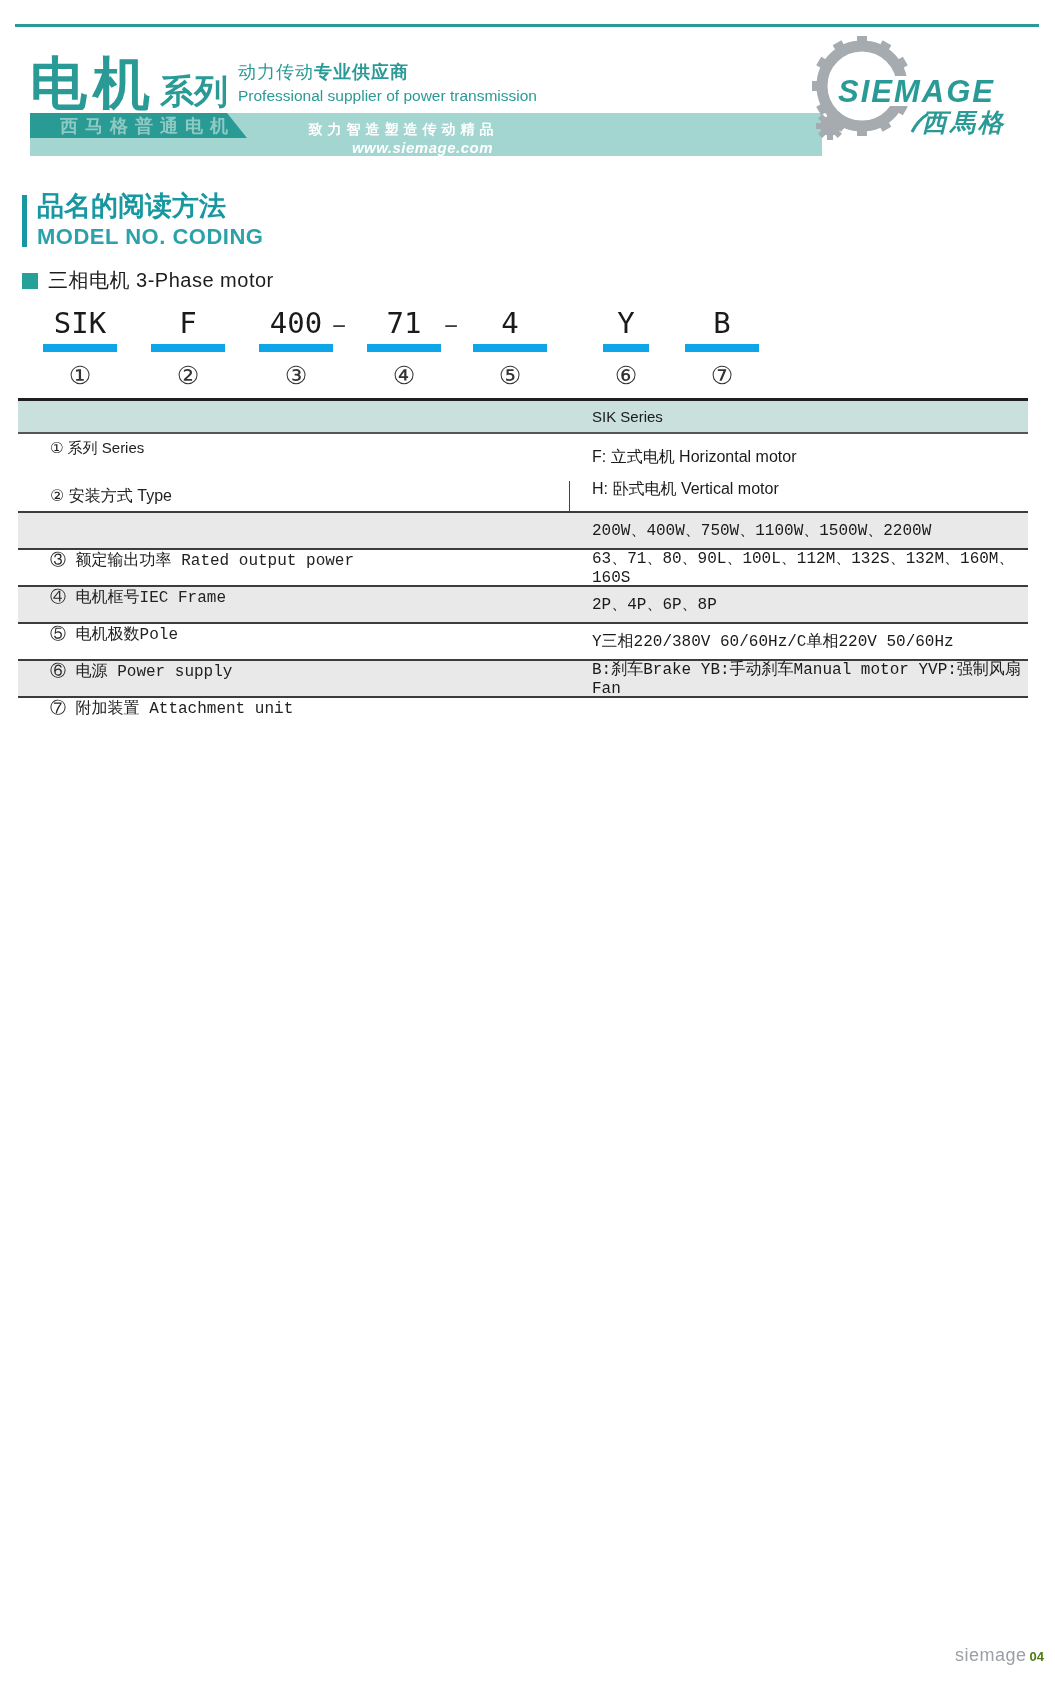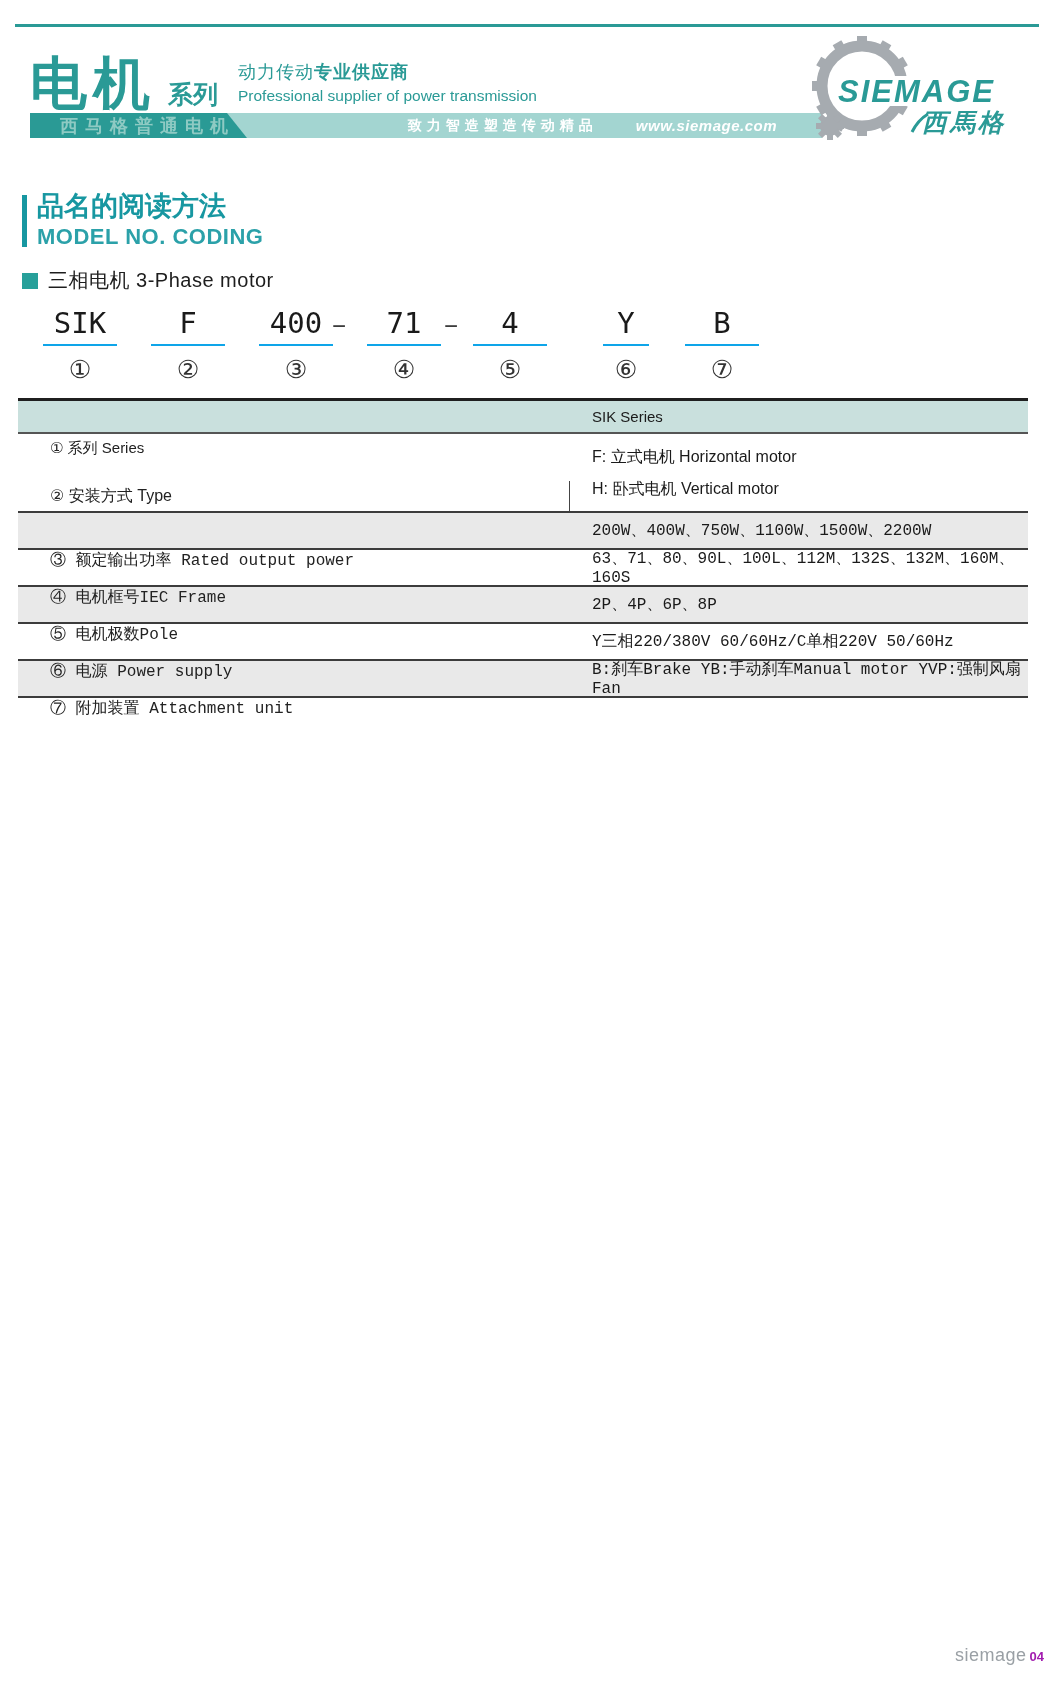--- a/index.html
+++ b/index.html
@@ -4,29 +4,29 @@
 <style>
   * { margin:0; padding:0; box-sizing:border-box; }
   body { background:#ffffff; font-family:"Liberation Sans", "DejaVu Sans", sans-serif; }
   .page { position:relative; width:1055px; height:1687px; background:#fff; overflow:hidden; }
 
   
   .top-rule { position:absolute; left:15px; top:24px; width:1024px; height:3px; background:#2a9a96; }
 
   .product-block { position:absolute; left:30px; top:46px; display:flex; align-items:baseline; color:#2a9a96; }
   .product-cn { font-size:57px; font-weight:bold; letter-spacing:6px; font-family:"DejaVu Sans", sans-serif; }
-  .product-suffix { font-size:25px; font-weight:bold; margin-left:12px; }
+  .product-suffix { font-size:34px; font-weight:bold; margin-left:4px; }
 
   .tagline { position:absolute; left:238px; top:60px; color:#2a9a96; }
   .tagline-cn { font-size:18px; letter-spacing:1px; }
   .tagline-cn .bold { font-weight:bold; }
   .tagline-en { font-size:15.5px; margin-top:3px; }
 
-  .banner-strip { position:absolute; left:30px; top:113px; width:792px; height:25px; background:#a3d5d1;
-                  display:flex; align-items:center; justify-content:flex-end; padding-right:45px; }
+  .banner-strip { position:absolute; left:30px; top:113px; width:792px; height:43px; background:#a3d5d1;
+                  display:flex; align-items:center; justify-content:flex-end; padding-right:45px;flex-direction:column; }
   .banner-slogan { color:#ffffff; font-size:14px; letter-spacing:5px; font-weight:bold; }
   .banner-url { color:#ffffff; font-size:15px; font-weight:bold; font-style:italic; margin-left:38px; letter-spacing:0.5px; }
   .banner-dark { position:absolute; left:30px; top:113px; width:217px; height:25px; background:#2a9a95;
                  clip-path:polygon(0 0, 197px 0, 217px 100%, 0 100%);
                  display:flex; align-items:center; padding-left:18px;justify-content:center; }
   .banner-series { color:#8ecac3; font-size:18px; font-weight:bold; letter-spacing:7px;
                    font-family:"Liberation Serif", serif; white-space:nowrap; }
 
   .logo-block { position:absolute; left:800px; top:36px; width:250px; height:110px; }
 
@@ -39,21 +39,21 @@
   .subsec { position:absolute; left:22px; top:267px; display:flex; align-items:center; }
   .subsec-square { width:16px; height:16px; background:#27a09a; margin-right:10px; }
   .subsec-title { font-size:20px; color:#1d1d1d; letter-spacing:0.5px; }
 
   
   .mc { position:absolute; left:20px; top:306px; width:760px; height:88px; }
   .mc-unit { position:absolute; top:0; width:80px; text-align:center; }
   .mc-u0 { left:20px; } .mc-u1 { left:128px; } .mc-u2 { left:236px; } .mc-u3 { left:344px; }
   .mc-u4 { left:450px; } .mc-u5 { left:566px; } .mc-u6 { left:662px; }
   .mc-code { display:inline-block; width:74px; font-family:"DejaVu Sans Mono", monospace;
-             font-size:29px; color:#1a1a1a; border-bottom:2px solid #0ea5e9; padding-bottom:4px; }
+             font-size:29px; color:#1a1a1a; border-bottom:8px solid #0ea5e9; padding-bottom:4px; }
   .mc-u5 .mc-code { width:46px; }
   .mc-index { margin-top:9px; font-size:25px; color:#333; font-family:"DejaVu Sans", sans-serif; }
   .mc-dash { position:absolute; top:6px; font-size:24px; color:#333; }
   .mc-dash1 { left:312px; } .mc-dash2 { left:424px; }
 
   
   .ref-table { position:absolute; left:18px; top:398px; width:1010px; border-top:3px solid #1f1f1f; }
   .tr { display:flex; border-bottom:2px solid #3c3c3c; background:#fff; }
   .tr .cell-label { width:552px; border-right:1px solid #444; display:flex; align-items:center;
                     padding-left:32px; font-size:16px; color:#222;margin-top:47px; }
@@ -62,21 +62,21 @@
   .tr-header { height:33px; background:#c9e0dd; border-bottom:2px solid #555; }
   .tr-header .cell-label, .tr-header .cell-value { font-size:15px; }
   .tr-type { height:79px; }
   .tr-type .cell-value { line-height:1.95; }
   .tr-std { height:37px;font-family:Liberation Mono, monospace; }
   .bg-gray { background:#e9e9e9; }
 
   
   .footer { position:absolute; left:955px; top:1645px; display:flex; align-items:baseline; }
   .footer-brand { color:#9aa0a5; font-size:18px; letter-spacing:0.5px; }
-  .footer-page { color:#a21caf; font-size:13px; font-weight:bold; margin-left:3px; }
+  .footer-page { color:#4d7c0f; font-size:13px; font-weight:bold; margin-left:3px; }
 </style>
 </head>
 <body>
 
 <div class="page">
 
   <div class="top-rule"></div>
 
   <div class="product-block">
     <span class="product-cn">电机</span>

